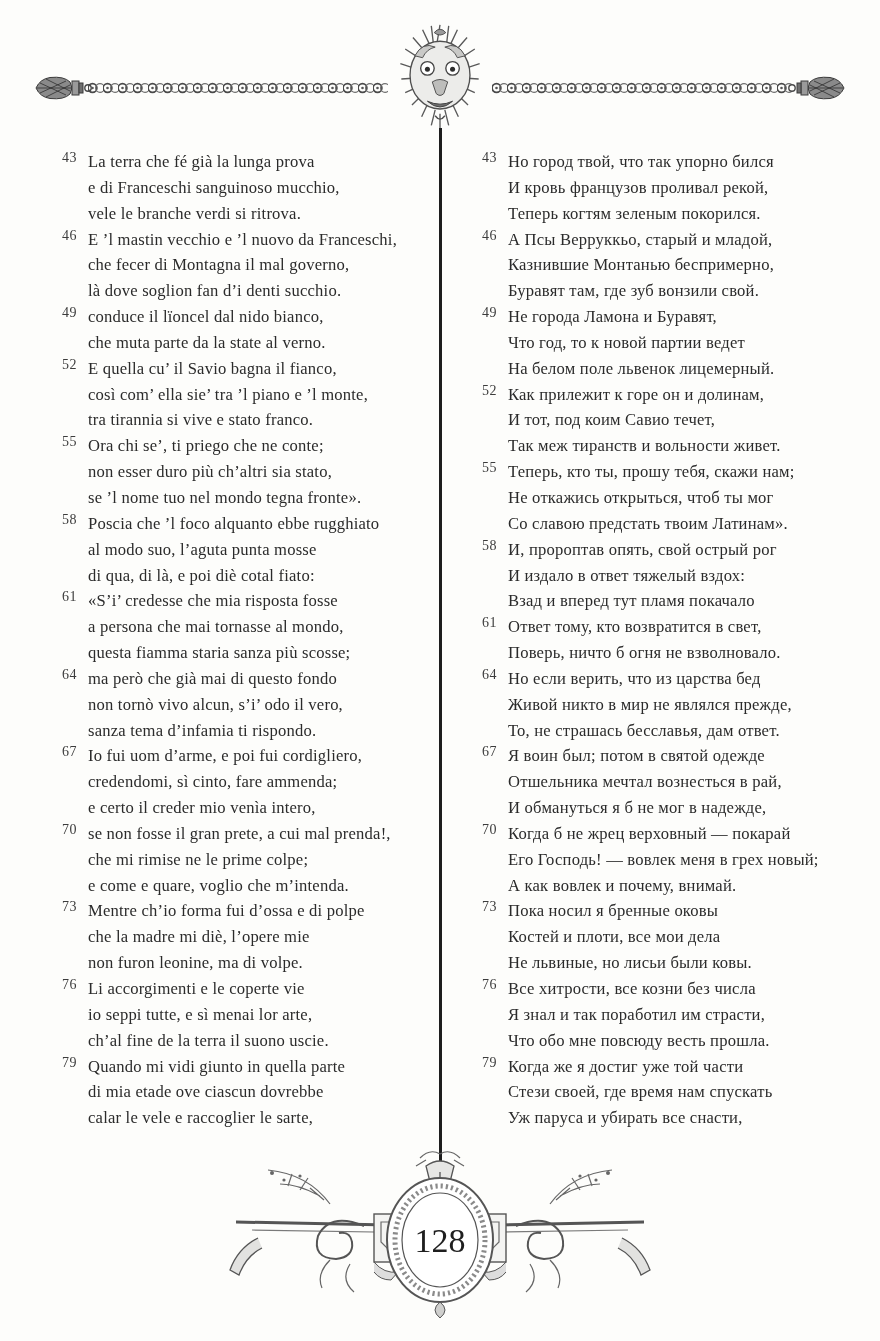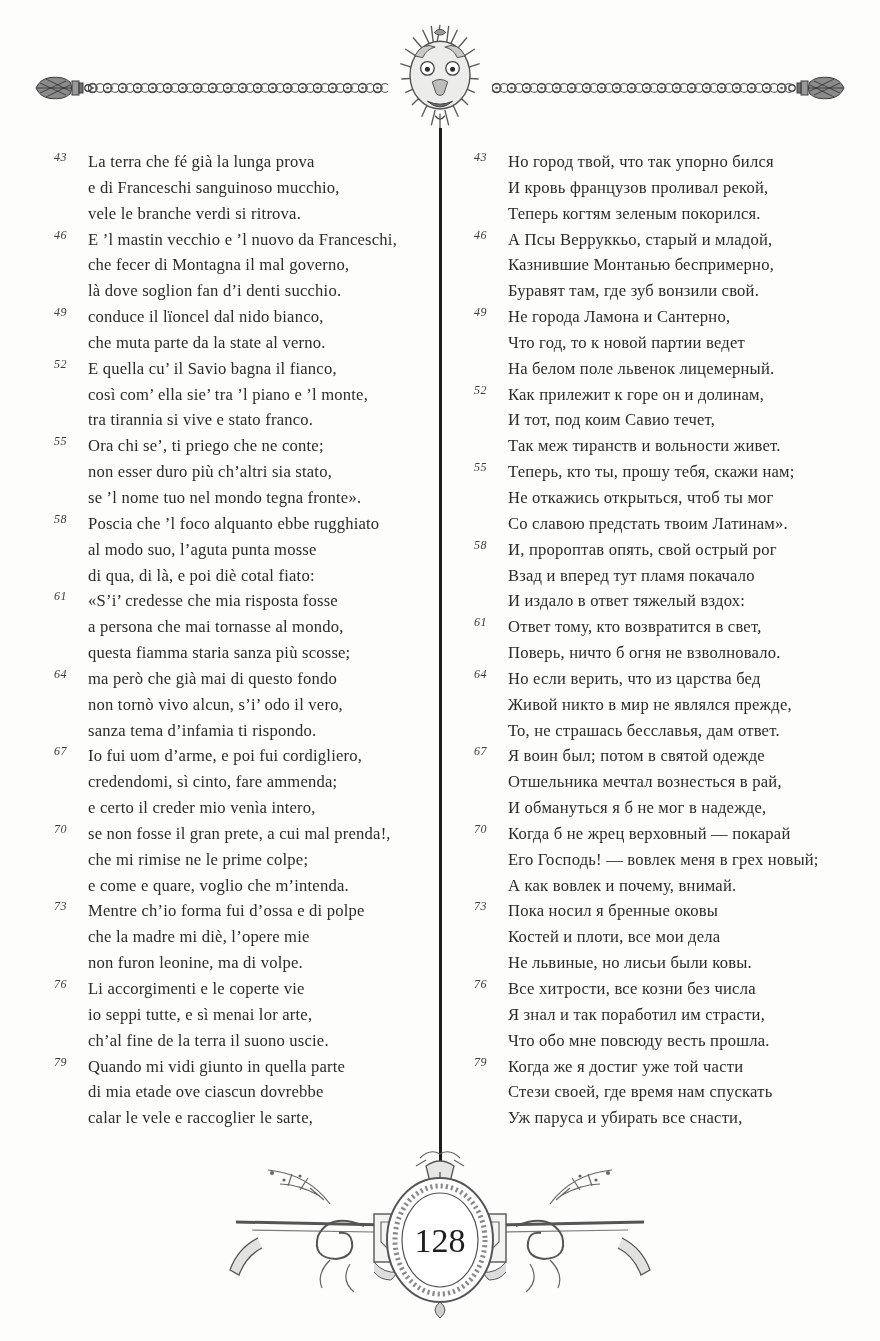--- a/index.html
+++ b/index.html
@@ -21,22 +21,22 @@
   .finial.right{left:784px;transform:scale(-1,1);}
   .lion{position:absolute;left:50%;top:22px;transform:translateX(-50%);width:116px;height:114px;}
   
   .divider{position:absolute;left:439px;top:128px;width:3px;height:1038px;background:#1d1d1d;}
   
   .column{position:absolute;top:149px;width:382px;}
   .col-left{left:54px;}
   .col-right{left:474px;}
   .tercet{position:relative;margin:0;}
   .tercet-num{
-    position:absolute;left:0;top:1px;
-    font-size:12px;color:#3c3c3c;letter-spacing:.5px;font-style:italic;
+    position:absolute;left:8px;top:1px;
+    font-size:14px;color:#3c3c3c;letter-spacing:.5px;
   }
   .verse-line{
     padding-left:34px;
     font-size:16.6px;line-height:25.85px;
     letter-spacing:.2px;white-space:nowrap;
   }
   
   .footer{position:absolute;left:50%;top:1146px;transform:translateX(-50%);width:440px;height:172px;}
   .pagenum-text{font-family:"Liberation Serif",serif;}
 </style>
@@ -200,21 +200,21 @@
 
     <div class="tercet">
       <span class="tercet-num">46</span>
       <div class="verse-line">А Псы Верруккьо, старый и младой,</div>
       <div class="verse-line">Казнившие Монтанью беспримерно,</div>
       <div class="verse-line">Буравят там, где зуб вонзили свой.</div>
     </div>
 
     <div class="tercet">
       <span class="tercet-num">49</span>
-      <div class="verse-line">Не города Ламона и Сантерно,</div>
+      <div class="verse-line">Не города Ламона и Буравят,</div>
       <div class="verse-line">Что год, то к новой партии ведет</div>
       <div class="verse-line">На белом поле львенок лицемерный.</div>
     </div>
 
     <div class="tercet">
       <span class="tercet-num">52</span>
       <div class="verse-line">Как прилежит к горе он и долинам,</div>
       <div class="verse-line">И тот, под коим Савио течет,</div>
       <div class="verse-line">Так меж тиранств и вольности живет.</div>
     </div>
@@ -222,22 +222,22 @@
     <div class="tercet">
       <span class="tercet-num">55</span>
       <div class="verse-line">Теперь, кто ты, прошу тебя, скажи нам;</div>
       <div class="verse-line">Не откажись открыться, чтоб ты мог</div>
       <div class="verse-line">Со славою предстать твоим Латинам».</div>
     </div>
 
     <div class="tercet">
       <span class="tercet-num">58</span>
       <div class="verse-line">И, пророптав опять, свой острый рог</div>
+      <div class="verse-line">И издало в ответ тяжелый вздох:</div>
       <div class="verse-line">Взад и вперед тут пламя покачало</div>
-      <div class="verse-line">И издало в ответ тяжелый вздох:</div>
     </div>
 
     <div class="tercet">
       <span class="tercet-num">61</span>
       <div class="verse-line">Ответ тому, кто возвратится в свет,</div>
       <div class="verse-line">Поверь, ничто б огня не взволновало.</div>
     </div>
 
     <div class="tercet">
       <span class="tercet-num">64</span>

